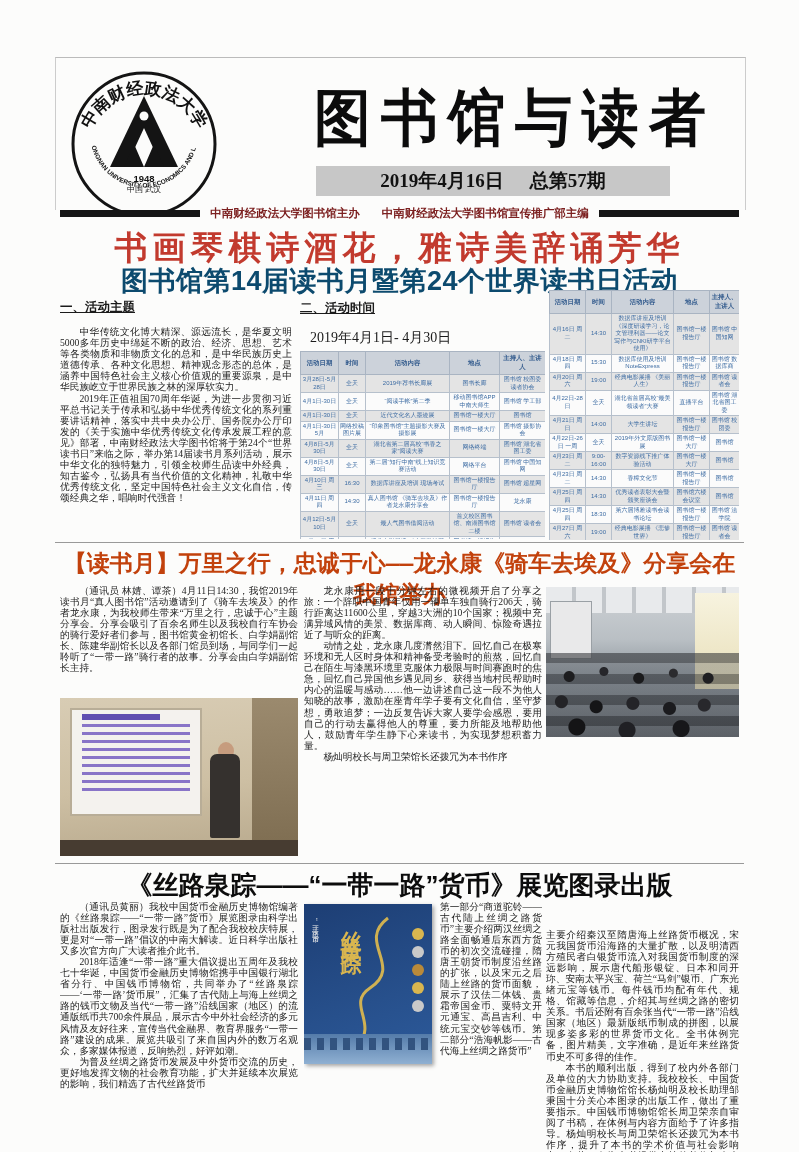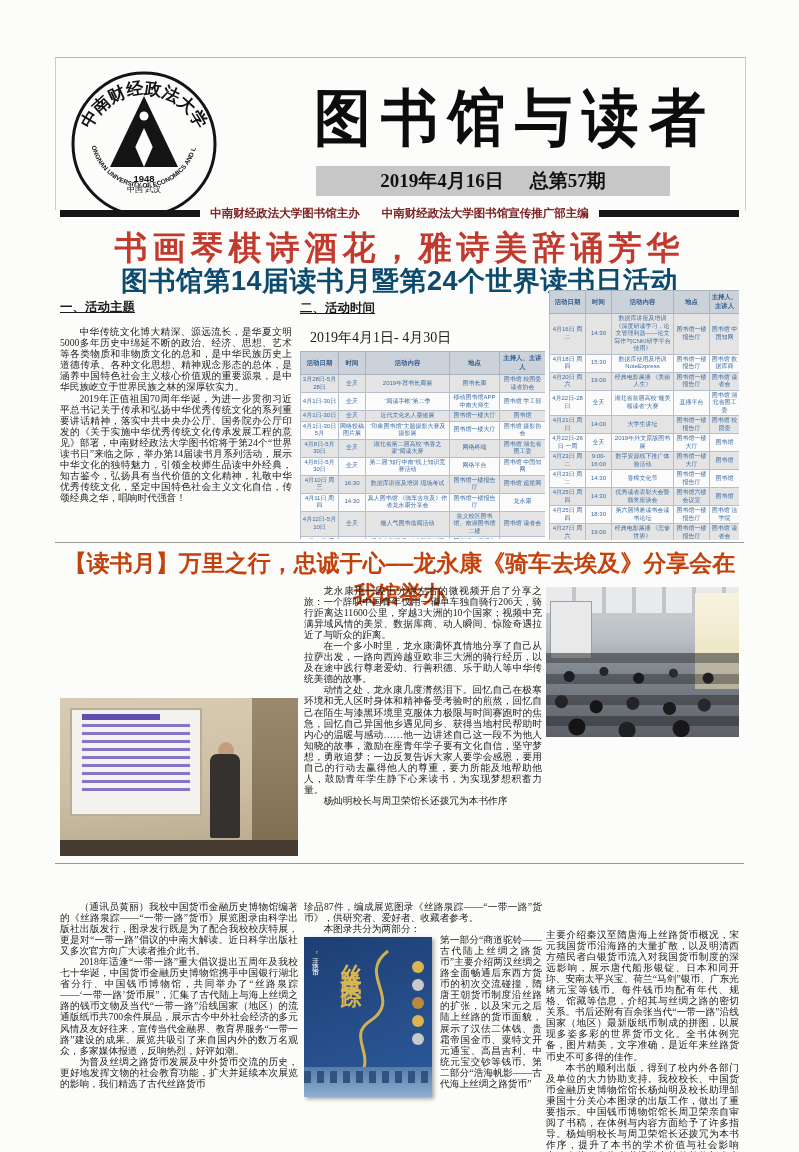--- a/index.html
+++ b/index.html
@@ -370,67 +370,66 @@
           </tbody>
       </table>
     </div>
   </div>
 
   <div class="rule" style="top:542px"></div>
 
   <div class="a2-headline">【读书月】万里之行，忠诚于心——龙永康《骑车去埃及》分享会在我馆举办</div>
   <div class="sec2">
     <div class="c1 body-text">
+      <div>
+          <p class="para">（通讯员 林婧、谭茶）4月11日14:30，我馆2019年读书月“真人图书馆”活动邀请到了《骑车去埃及》的作者龙永康，为我校师生带来“万里之行，忠诚于心”主题分享会。分享会吸引了百余名师生以及我校自行车协会的骑行爱好者们参与，图书馆黄金初馆长、白学娟副馆长、陈建华副馆长以及各部门馆员到场，与同学们一起聆听了“一带一路”骑行者的故事。分享会由白学娟副馆长主持。</p>
+        </div>
       <div class="photo1">
         <div class="p1-screen">
           <div class="p1-title"></div>
           <div class="p1-lines"></div>
         </div>
         <div class="p1-wallr"></div>
         <div class="p1-head"></div>
         <div class="p1-speaker"></div>
         <div class="p1-desk"></div>
       </div>
     </div>
     <div class="c2 body-text">
       <div>
           <p class="para">龙永康用一段十分钟左右的微视频开启了分享之旅：一个辞职中国青年仅用一辆单车独自骑行206天，骑行距离达11600公里，穿越3大洲的10个国家；视频中充满异域风情的美景、数据库商、动人瞬间、惊险奇遇拉近了与听众的距离。</p>
-          <p class="para">在一个多小时里，龙永康满怀真情地分享了自己从拉萨出发，一路向西跨越亚欧非三大洲的骑行经历，以及在途中践行尊老爱幼、行善积德、乐于助人等中华传统美德的故事。</p>
           <p class="para">动情之处，龙永康几度潸然泪下。回忆自己在极寒环境和无人区时身体和精神备受考验时的煎熬，回忆自己在陌生与漆黑环境里克服体力极限与时间赛跑时的焦急，回忆自己异国他乡遇见同乡、获得当地村民帮助时内心的温暖与感动……他一边讲述自己这一段不为他人知晓的故事，激励在座青年学子要有文化自信，坚守梦想，勇敢追梦；一边反复告诉大家人要学会感恩，要用自己的行动去赢得他人的尊重，要力所能及地帮助他人，鼓励青年学生静下心来读书，为实现梦想积蓄力量。</p>
           <p class="para">杨灿明校长与周卫荣馆长还拨冗为本书作序</p>
         </div>
     </div>
     <div class="c3 body-text">
       <div class="photo2">
         <div class="p2-ceiling"></div>
         <div class="p2-window"></div>
         <div class="p2-screen"></div>
         <div class="p2-heads"></div>
       </div>
       <div style="margin-top:6px">
           <p class="para noindent">交流互动，在场同学踊跃提问，龙永康一一耐心解答，将现场气氛推向了高潮，他寄语同学们要“克服暂时的困难，踏踏实实读书、学习，面对困难不要轻言放弃”。前10名提问的师生还得到了龙永康亲笔签名的图书《骑车去埃及》。最后，龙永康与现场观众一起合影留念。</p>
         </div>
     </div>
   </div>
 
   <div class="rule" style="top:863px"></div>
 
+  <div class="a3-headline">《丝路泉踪——“一带一路”货币》展览图录出版</div>
   <div class="sec3">
     <div class="c1 body-text">
       <div>
           <p class="para">（通讯员黄丽）我校中国货币金融历史博物馆编著的《丝路泉踪——“一带一路”货币》展览图录由科学出版社出版发行，图录发行既是为了配合我校校庆特展，更是对“一带一路”倡议的中南大解读。近日科学出版社又多次官方向广大读者推介此书。</p>
           <p class="para">2018年适逢“一带一路”重大倡议提出五周年及我校七十华诞，中国货币金融历史博物馆携手中国银行湖北省分行、中国钱币博物馆，共同举办了“丝路泉踪——‘一带一路’货币展”，汇集了古代陆上与海上丝绸之路的钱币文物及当代“一带一路”沿线国家（地区）的流通版纸币共700余件展品，展示古今中外社会经济的多元风情及友好往来，宣传当代金融界、教育界服务“一带一路”建设的成果。展览共吸引了来自国内外的数万名观众，多家媒体报道，反响热烈，好评如潮。</p>
           <p class="para">为普及丝绸之路货币发展及中外货币交流的历史，更好地发挥文物的社会教育功能，扩大并延续本次展览的影响，我们精选了古代丝路货币</p>
         </div>
     </div>
     <div class="c2 body-text">
-      <div>
-          <p class="para noindent">珍品87件，编成展览图录《丝路泉踪——“一带一路”货币》，供研究者、爱好者、收藏者参考。</p>
-          <p class="para">本图录共分为两部分：</p>
-        </div>
       <div>
         <div class="book">
           <svg width="128" height="160" viewBox="0 0 128 160">
             <path d="M84,14 C52,38 100,62 66,84 C42,100 74,118 54,142" fill="none" stroke="#d9b64f" stroke-width="3" opacity="0.95"></path>
             <circle cx="114" cy="30" r="6" fill="#d9b64f"></circle>
             <circle cx="114" cy="48" r="6" fill="#c9c9c9"></circle>
             <circle cx="114" cy="66" r="6" fill="#b98a3a"></circle>
             <circle cx="114" cy="84" r="6" fill="#d9b64f"></circle>
             <circle cx="114" cy="102" r="6" fill="#c9c9c9"></circle>
           </svg>

